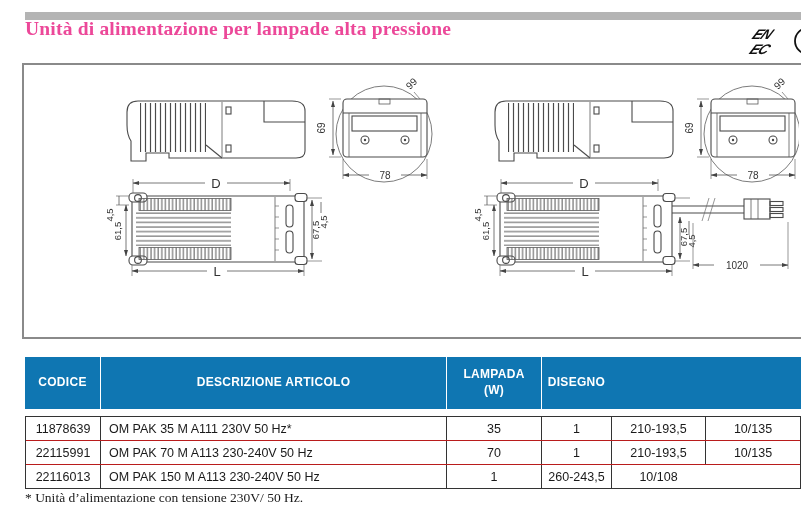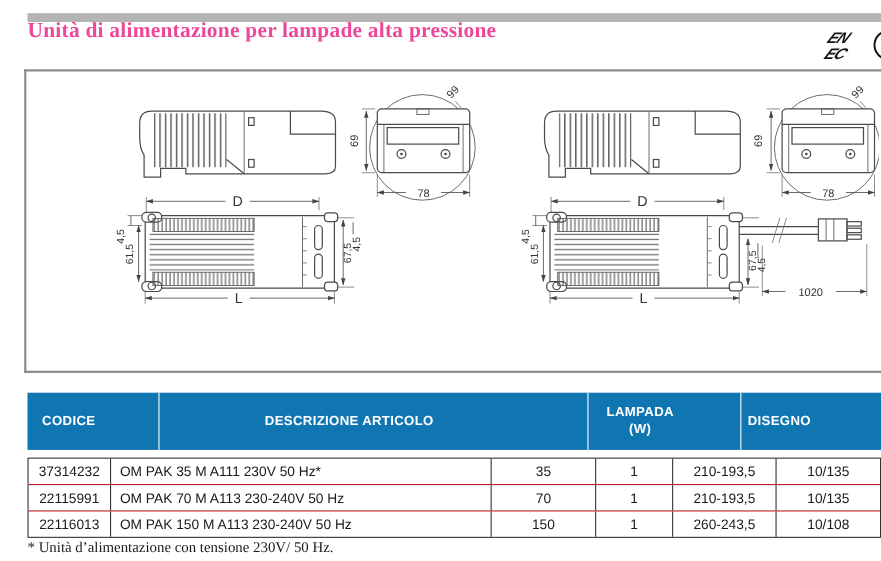--- a/index.html
+++ b/index.html
@@ -14,21 +14,21 @@
            border:2px solid #8a8a8a;border-right:none;background:#fff;}
   .drawbox svg{display:block;}
   .ln{stroke:#4a4a4a;stroke-width:1.1;}
   .lnthin{stroke:#5a5a5a;stroke-width:.8;}
   .ext{stroke:#6a6a6a;stroke-width:.7;fill:none;}
   .dim{stroke:#555;stroke-width:.8;}
   .dtx{fill:#333;font:10px "Liberation Sans",sans-serif;text-anchor:middle;}
   .dtx-lg{fill:#333;font:13px "Liberation Sans",sans-serif;text-anchor:middle;}
   .dtx-sm{fill:#333;font:9.5px "Liberation Sans",sans-serif;text-anchor:middle;}
   .tbl{position:absolute;left:25px;top:357px;width:776px;}
-  .thead{display:grid;grid-template-columns:75px 346px 95px 70px 94px 1fr;background:#0f76b2;height:52px;gap:44px;}
+  .thead{display:grid;grid-template-columns:75px 346px 95px 70px 94px 1fr;background:#0f76b2;height:52px;}
   .th{display:flex;align-items:center;justify-content:center;text-align:center;color:#fff;
       font:bold 12px/1.3 "Liberation Sans",sans-serif;white-space:pre-line;border-left:1px solid #fff;
       letter-spacing:.3px;}
   .th:first-child{border-left:none;}
   .tgap{height:7px;}
   .tbody{border:1px solid #333;}
   .trow{display:grid;grid-template-columns:74px 346px 95px 70px 94px 1fr;height:23px;}
   .trow + .trow{border-top:1px solid #b91c1c;}
   .td{display:flex;align-items:center;justify-content:center;font:12.5px "Liberation Sans",sans-serif;
       color:#1a1a1a;border-left:1px solid #333;}
@@ -222,39 +222,38 @@
   <div class="thead">
     <div class="th">CODICE</div>
     <div class="th">DESCRIZIONE ARTICOLO</div>
     <div class="th">LAMPADA
 (W)</div>
     <div class="th">DISEGNO</div>
   </div>
   <div class="tgap"></div>
   <div class="tbody">
     <div class="trow">
-      <div class="td">37314232</div>
+      <div class="td">11878639</div>
       <div class="td desc">OM PAK 35 M A111 230V 50 Hz*</div>
       <div class="td">35</div>
       <div class="td">1</div>
       <div class="td">210-193,5</div>
       <div class="td">10/135</div>
     </div>
     <div class="trow">
       <div class="td">22115991</div>
       <div class="td desc">OM PAK 70 M A113 230-240V 50 Hz</div>
       <div class="td">70</div>
       <div class="td">1</div>
       <div class="td">210-193,5</div>
       <div class="td">10/135</div>
     </div>
     <div class="trow">
       <div class="td">22116013</div>
       <div class="td desc">OM PAK 150 M A113 230-240V 50 Hz</div>
-      <div class="td">150</div>
       <div class="td">1</div>
       <div class="td">260-243,5</div>
       <div class="td">10/108</div>
     </div>
   </div>
 </div>
 
 <div class="footnote">* Unità d’alimentazione con tensione 230V/ 50 Hz.</div>
 
 </body></html>

